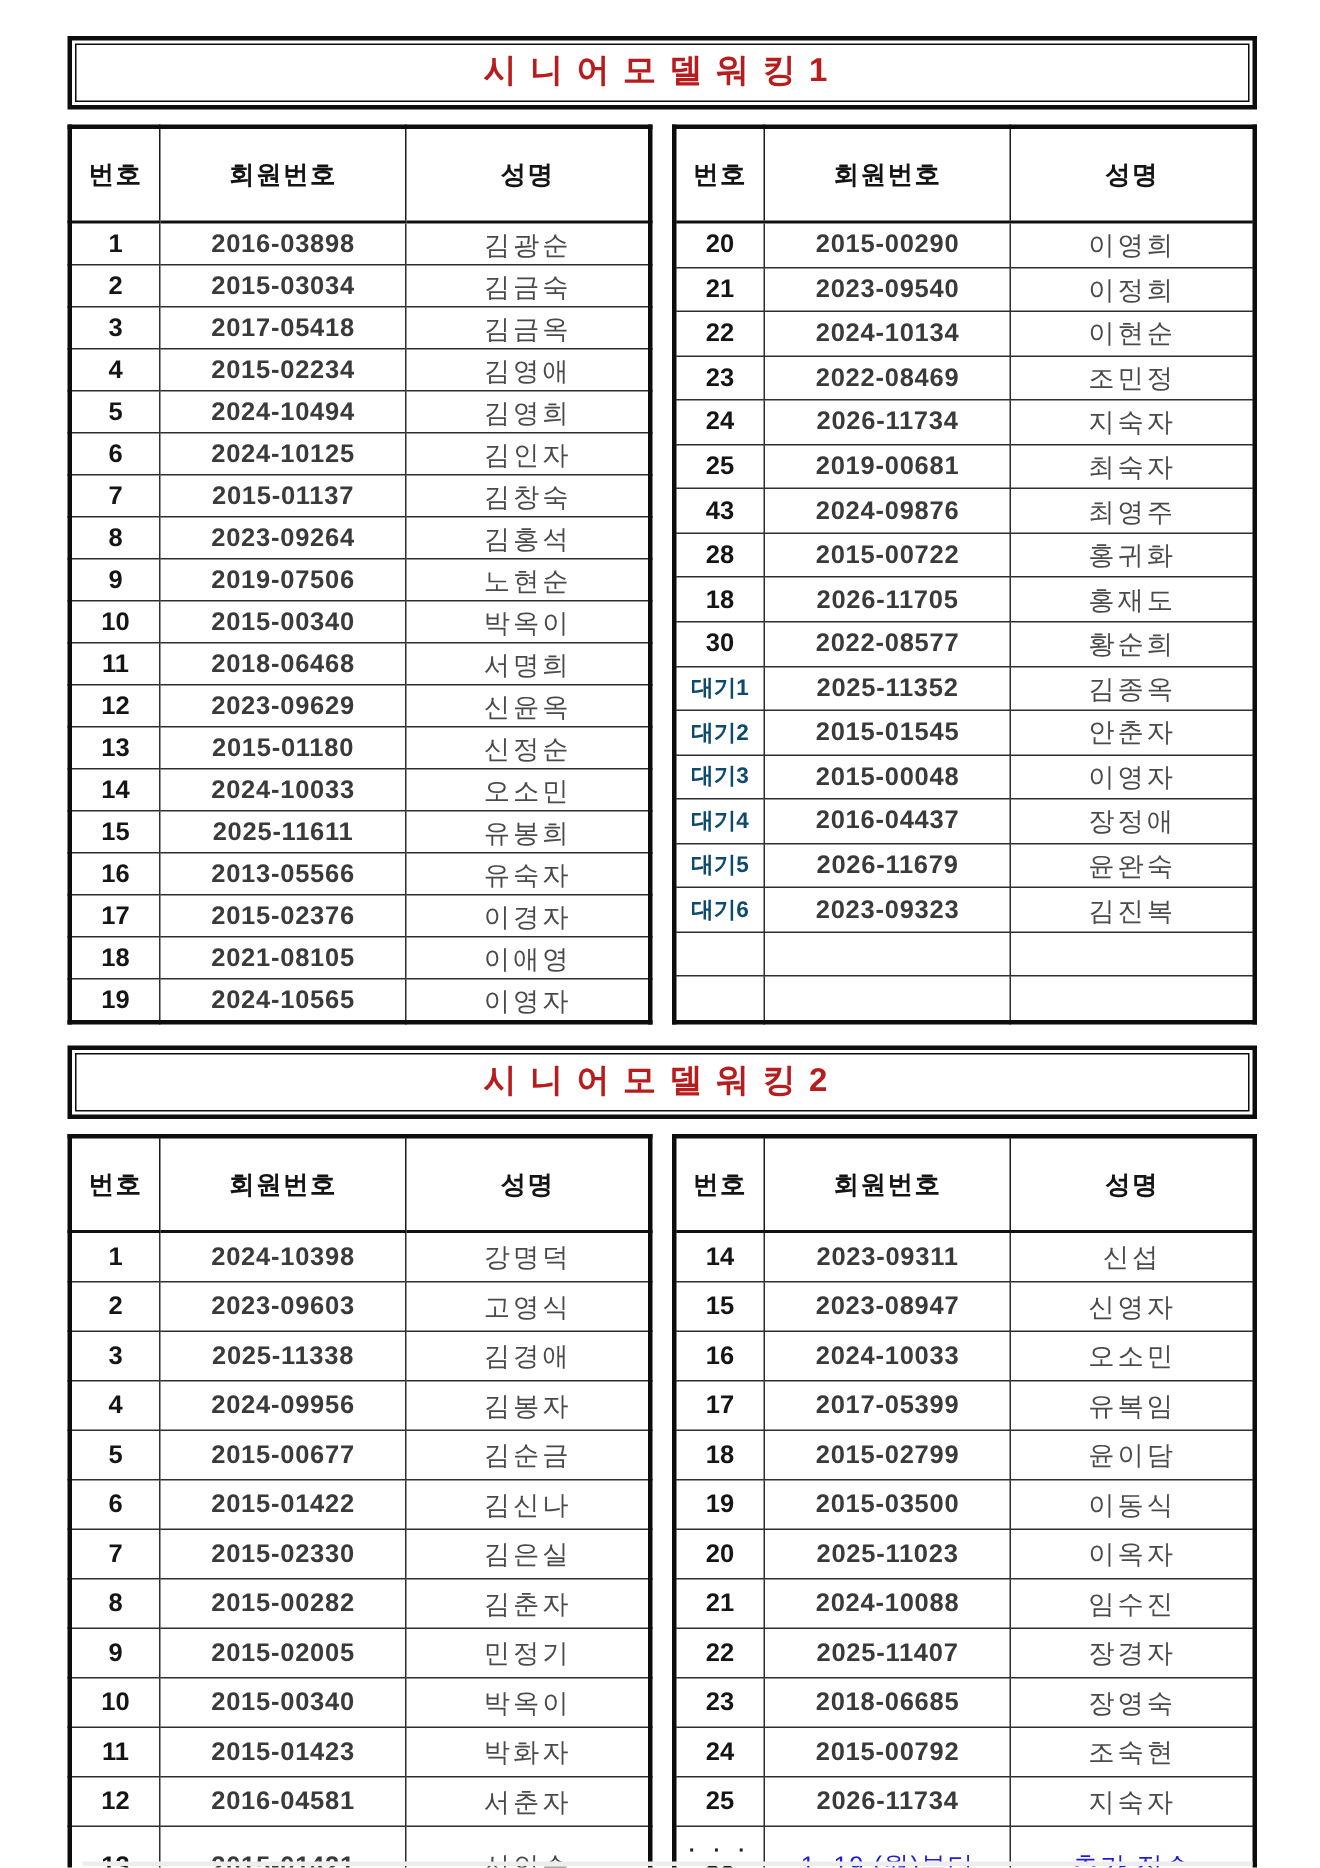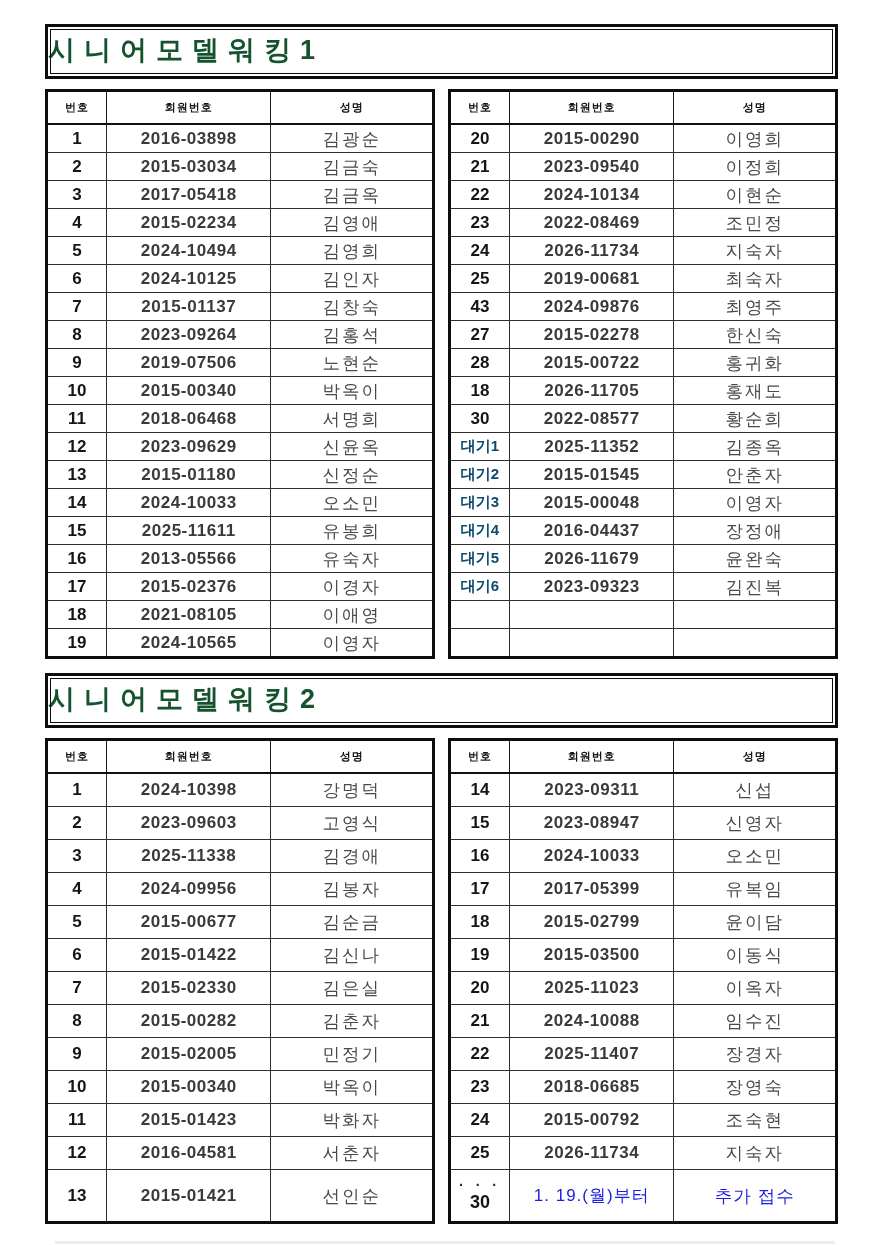--- a/index.html
+++ b/index.html
@@ -15,48 +15,48 @@
     color: #111;
     overflow: hidden;
   }
   .page {
     padding: 24px 42px 0 45px;
   }
   .title-box {
     border: 3px solid #0d0d0d;
     outline: 1px solid #0d0d0d;
     outline-offset: -6px;
-    text-align: left;
-    font-size: 27px;
+    text-align: center;
+    font-size: 22px;
     font-weight: bold;
     letter-spacing: 9px;
     padding: 5px 0 8px 0;
     margin-bottom: 10px;
-    color: #14532d;
+    color: #b91c1c;
   }
   .section { margin-bottom: 14px; }
   .tables {
     display: flex;
     gap: 13px;
   }
   table {
     border-collapse: collapse;
     table-layout: fixed;
     width: 50%;
     border: 3px solid #0d0d0d;
   }
   col.c-no { width: 15.5%; }
   col.c-member { width: 42.5%; }
   col.c-name { width: 42%; }
   th {
     border: 1px solid #1a1a1a;
     border-bottom: 2px solid #111;
-    font-size: 11px;
+    font-size: 17px;
     font-weight: bold;
-    padding: 8px 0;
+    padding: 19px 0;
     color: #141414;
     letter-spacing: 1px;
   }
   td {
     border: 1px solid #2e2e2e;
     text-align: center;
     vertical-align: middle;
     overflow: hidden;
     white-space: nowrap;
   }
@@ -276,25 +276,20 @@
               <td class="no">25</td>
               <td class="member">2019-00681</td>
               <td class="name">최숙자</td>
             </tr>
             <tr>
               <td class="no">43</td>
               <td class="member">2024-09876</td>
               <td class="name">최영주</td>
             </tr>
             <tr>
-              <td class="no">27</td>
-              <td class="member">2015-02278</td>
-              <td class="name">한신숙</td>
-            </tr>
-            <tr>
               <td class="no">28</td>
               <td class="member">2015-00722</td>
               <td class="name">홍귀화</td>
             </tr>
             <tr>
               <td class="no">18</td>
               <td class="member">2026-11705</td>
               <td class="name">홍재도</td>
             </tr>
             <tr>

